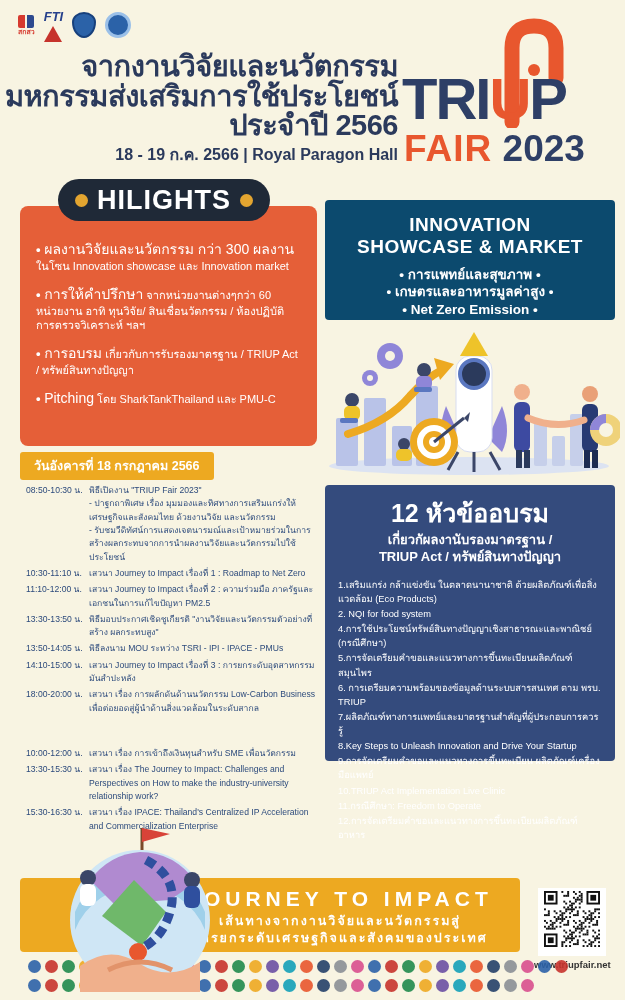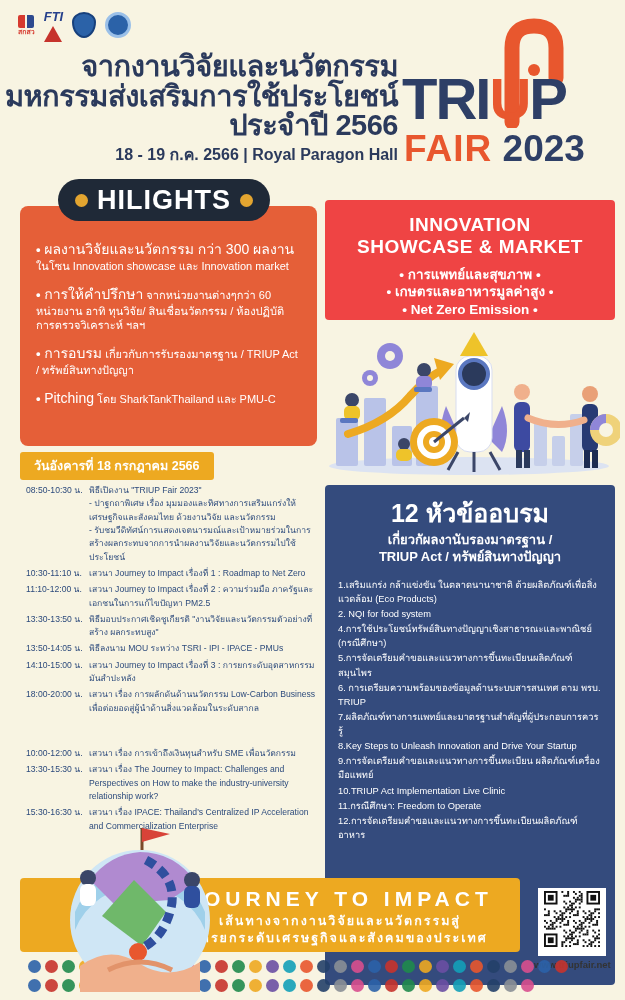--- a/index.html
+++ b/index.html
@@ -34,39 +34,39 @@
   .hilights-pill{position:absolute;top:179px;left:58px;width:212px;height:42px;background:#1f2937;border-radius:24px;display:flex;align-items:center;justify-content:center;gap:9px;z-index:3;}
   .hilights-pill .t{color:#ffffff;font-weight:bold;font-size:27px;letter-spacing:1px;}
   .dot{width:13px;height:13px;border-radius:50%;background:#e3a530;}
 
   .orange-card{position:absolute;top:206px;left:20px;width:297px;height:240px;background:#e55f38;border-radius:8px;z-index:2;box-sizing:border-box;padding:34px 16px 10px 16px;color:#fff;}
   .hl-item{margin-bottom:11px;font-size:11px;line-height:1.35;}
   .hl-item .em{font-weight:normal;font-size:14px;}
   .hl-item::before{content:"• ";font-weight:bold;font-size:13px;}
 
   
-  .yellow-card{position:absolute;top:200px;left:325px;width:290px;height:120px;background:#ef4444;border-radius:4px;color:#fff;text-align:center;box-sizing:border-box;padding-top:14px;}
+  .yellow-card{position:absolute;top:200px;left:325px;width:290px;height:120px;background:#0c4a6e;border-radius:4px;color:#fff;text-align:center;box-sizing:border-box;padding-top:14px;}
   .yc-title{font-weight:bold;font-size:19px;line-height:1.15;letter-spacing:0.5px;white-space:pre-line;}
   .yc-bullets{margin-top:8px;font-weight:bold;font-size:13.5px;line-height:1.3;}
 
   
   .illus{position:absolute;top:326px;left:318px;width:302px;height:152px;}
 
   
   .day-badge{position:absolute;left:20px;background:#eda921;color:#fff;font-weight:bold;font-size:12.5px;padding:4px 14px;border-radius:3px;}
   .day1-badge{top:452px;}
   .day2-badge{top:717px;}
   .sched{position:absolute;left:26px;width:292px;color:#2c4a7c;}
   .sched1{top:484px;} .sched2{top:747px;}
   .srow{display:flex;margin-bottom:3px;}
   .stime{width:63px;flex:none;font-size:8.6px;line-height:1.55;}
   .stext{flex:1;font-size:8.6px;line-height:1.55;white-space:pre-line;}
 
   
-  .navy-card{position:absolute;top:485px;left:325px;width:290px;height:500px;background:#344b7d;border-radius:4px;color:#fff;box-sizing:border-box;padding:16px 13px 10px 13px;}
+  .navy-card{position:absolute;top:485px;left:325px;width:290px;height:276px;background:#344b7d;border-radius:4px;color:#fff;box-sizing:border-box;padding:16px 13px 10px 13px;}
   .nc-title{text-align:center;font-weight:bold;font-size:25px;line-height:1;}
   .nc-sub{text-align:center;font-weight:bold;font-size:13px;line-height:1.3;margin-top:6px;white-space:pre-line;}
   .nc-list{margin-top:12px;font-size:9.3px;line-height:1.52;}
   .nc-item{margin-bottom:1px;}
 
   
   .journey-banner{position:absolute;top:878px;left:20px;width:500px;height:74px;background:#eda921;border-radius:4px;color:#fff;text-align:center;box-sizing:border-box;padding:9px 10px 0 150px;}
   .jb-title{font-weight:bold;font-size:21px;letter-spacing:5px;}
   .jb-sub{font-weight:bold;font-size:12.5px;letter-spacing:2px;line-height:1.35;white-space:pre-line;margin-top:2px;}
   .globe-illus{position:absolute;top:820px;left:50px;width:180px;height:172px;z-index:2;}

